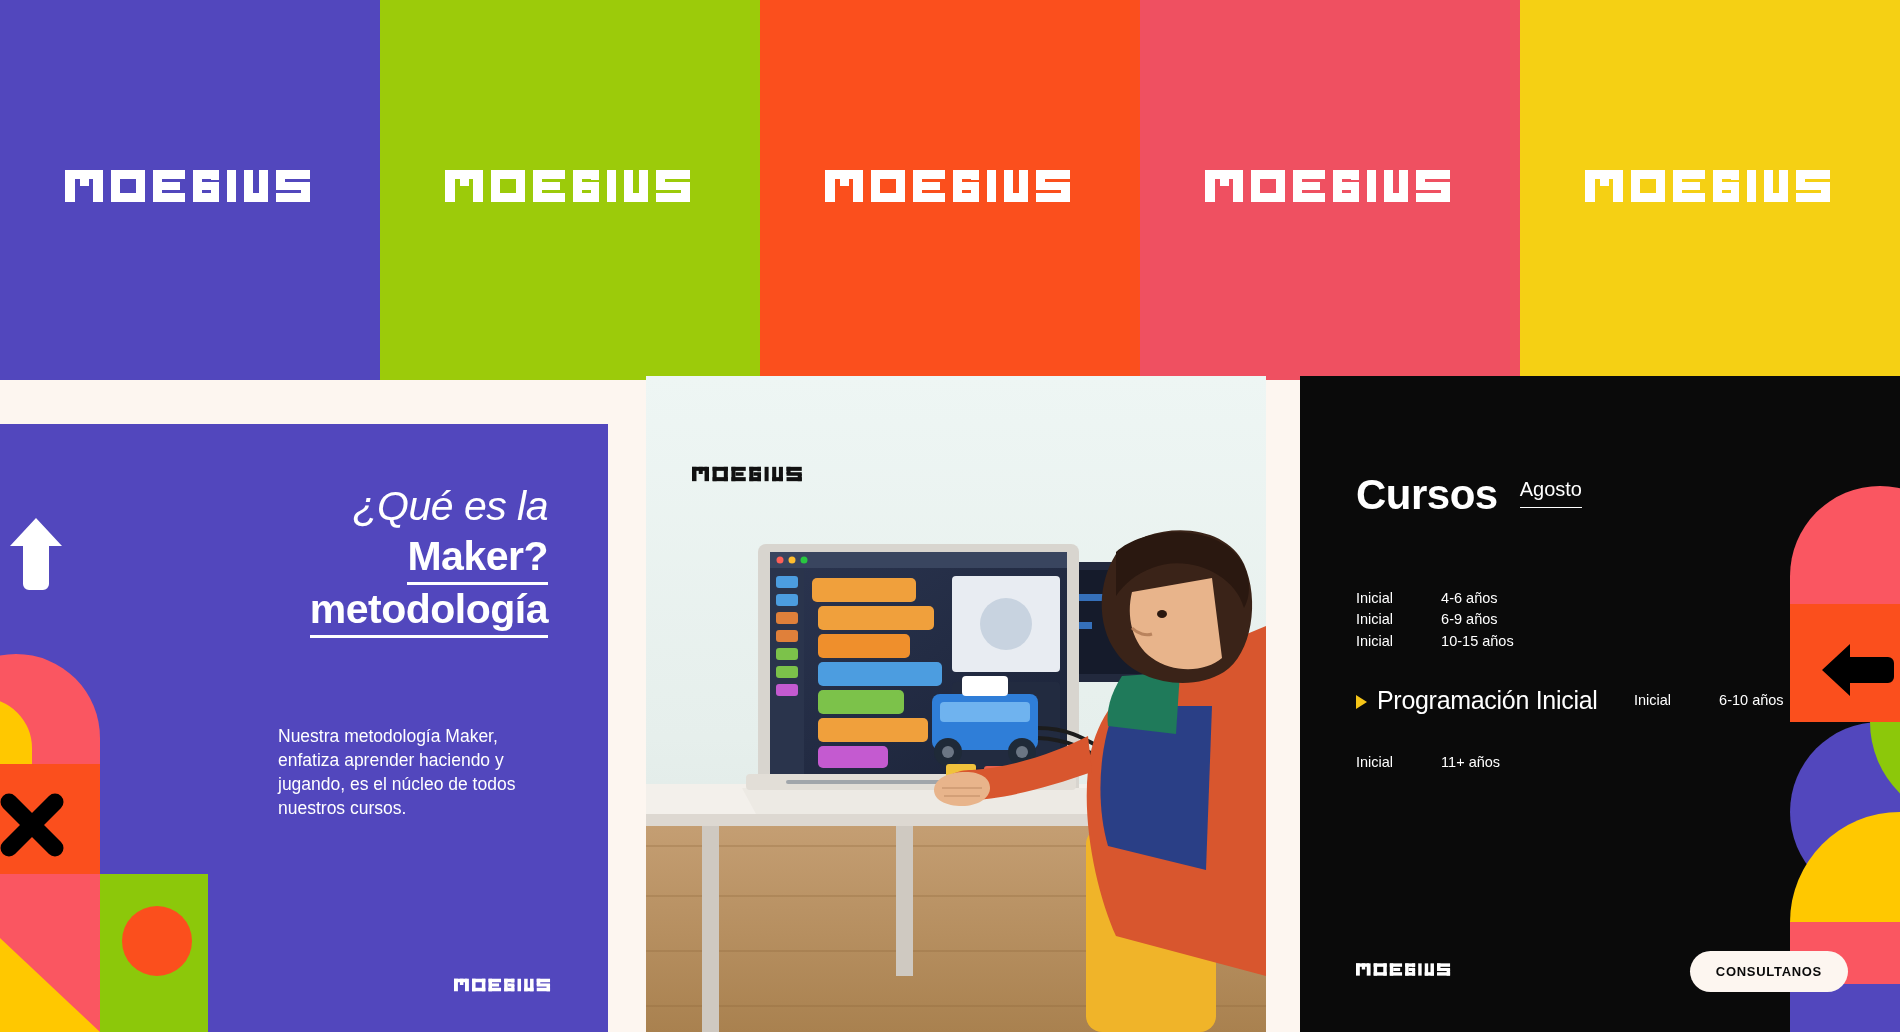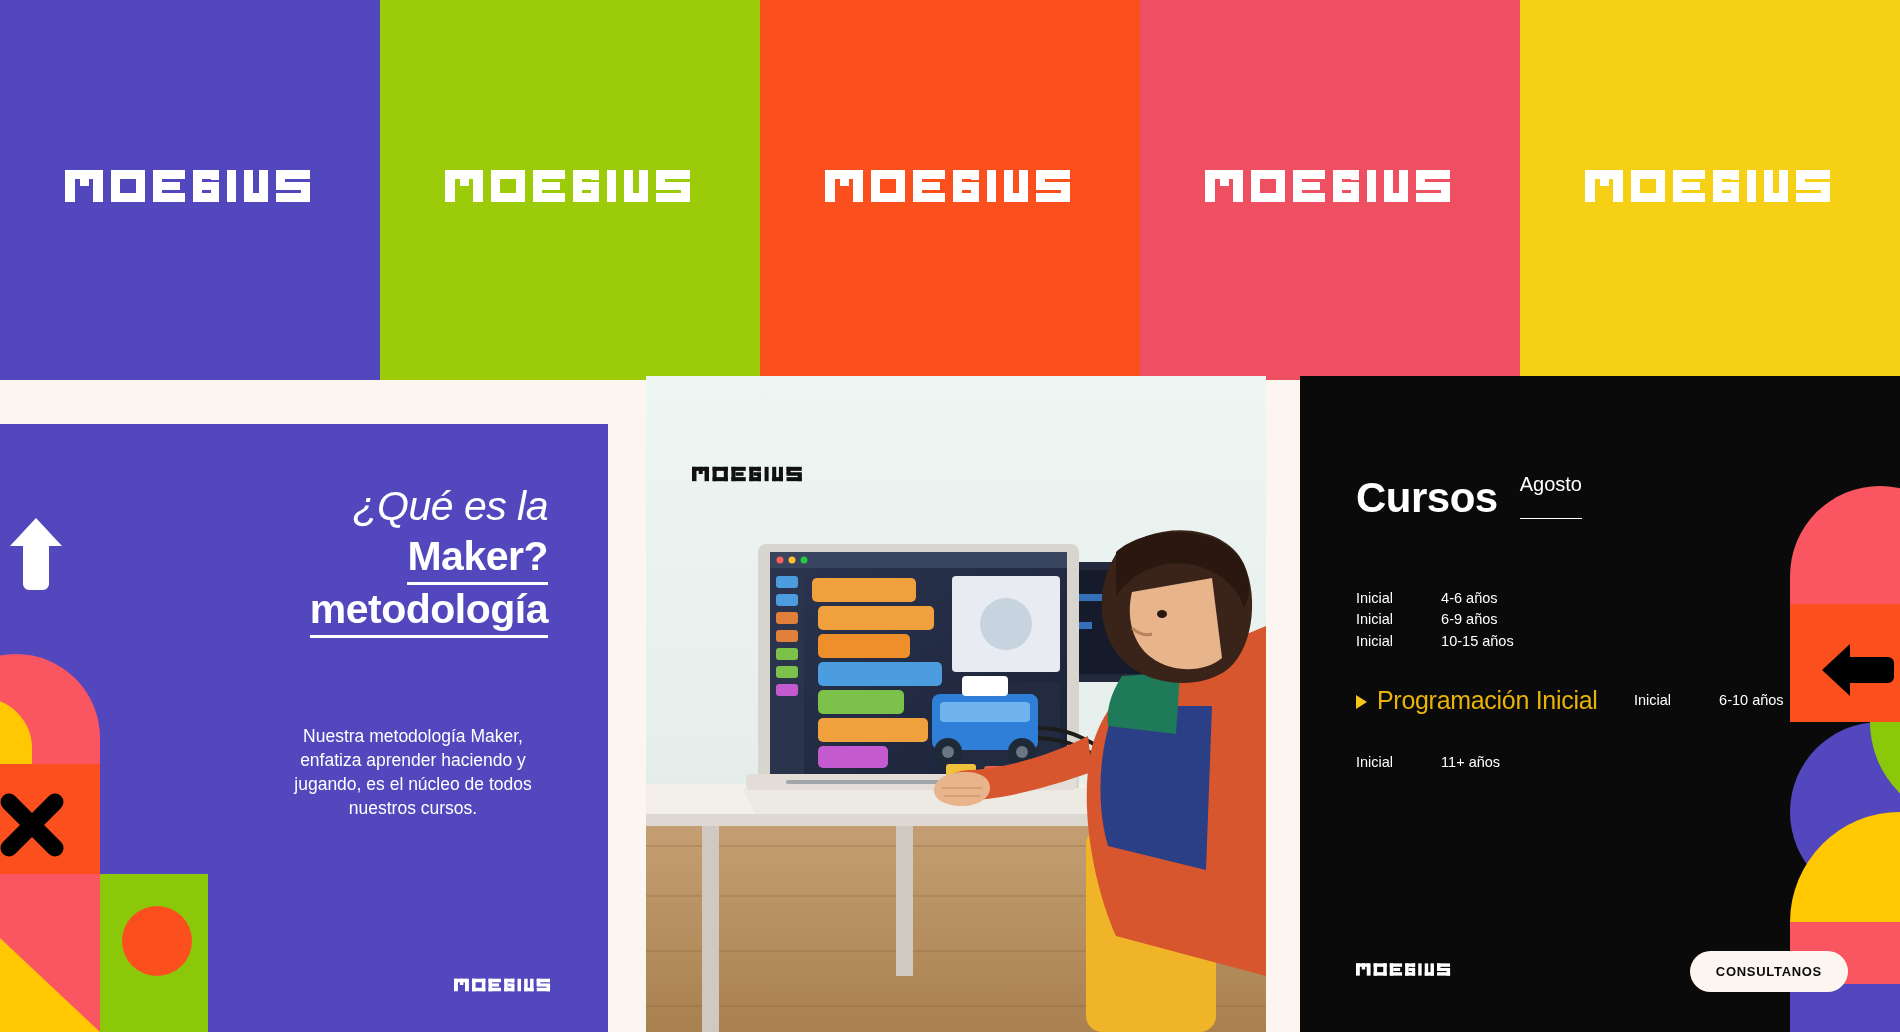--- a/index.html
+++ b/index.html
@@ -36,21 +36,21 @@
     font-style:italic;
   }
   .h-line2, .h-line3{
     color:#ffffff; font-size:41px; line-height:1.12; font-weight:700;
     letter-spacing:-0.5px; display:inline-block;
     border-bottom:3px solid #ffffff; padding-bottom:2px;
   }
   .h-line2{ margin-top:2px; }
   .h-line3{ margin-top:4px; }
   .body-copy{
-    position:absolute; right:60px; top:300px; width:270px; text-align:center;
+    position:absolute; right:60px; top:300px; width:270px; text-align:left;
     color:#ffffff; font-size:17.5px; line-height:1.38; font-weight:400;
   }
   .logo-left{ position:absolute; right:56px; bottom:34px; }
 
   
   .arrow-up{ position:absolute; left:8px; top:92px; }
   .arch-pink{
     position:absolute; left:-68px; top:230px; width:168px; height:110px;
     background:#fa5661; border-radius:168px 168px 0 0;
   }
@@ -91,21 +91,21 @@
   .card-right{
     position:absolute; left:1300px; top:-48px; width:600px; height:656px;
     background:#0a0a0a; overflow:hidden;
   }
   .cursos-head{
     position:absolute; left:56px; top:98px; display:flex; align-items:flex-end; gap:22px;
   }
   .cursos-title{ color:#ffffff; font-size:42px; font-weight:700; letter-spacing:-0.5px; line-height:1; }
   .cursos-month{
     color:#ffffff; font-size:20px; font-weight:400; line-height:1;
-    border-bottom:1.5px solid #ffffff; padding-bottom:24px; margin-bottom:0;
+    border-bottom:1.5px solid #ffffff; padding-bottom:8px; margin-bottom:8px;
   }
   .course-list{ position:absolute; left:56px; top:208px; width:500px; }
   .course{ display:flex; align-items:flex-start; margin-bottom:34px; }
   .c-left{ display:flex; align-items:flex-start; width:278px; }
   .tri{ width:0;height:0; border-left:11px solid currentColor;
         border-top:7.5px solid transparent; border-bottom:7.5px solid transparent;
         margin-top:9px; margin-right:10px; flex:none; }
   .c-name{ font-size:25px; font-weight:400; line-height:1.12; letter-spacing:-0.3px; }
   .c-ages{ padding-top:4px; }
   .c-age{ color:#ffffff; font-size:14.5px; line-height:1.48; font-weight:400; white-space:nowrap; }
@@ -603,21 +603,21 @@
               <span>Inicial</span>
               <b>10-15</b>
               <span>años</span>
             </div>
           </div>
         </div>
 
         <div class="course">
           <div class="c-left" style="color:#f5c518">
             <span class="tri"></span>
-            <span class="c-name" style="color:#eab308">Programación Inicial</span>
+            <span class="c-name" style="color:#ffffff">Programación Inicial</span>
           </div>
           <div class="c-ages">
             <div class="c-age">
               <span>Inicial</span>
               <b>6-10</b>
               <span>años</span>
             </div>
           </div>
         </div>
 

